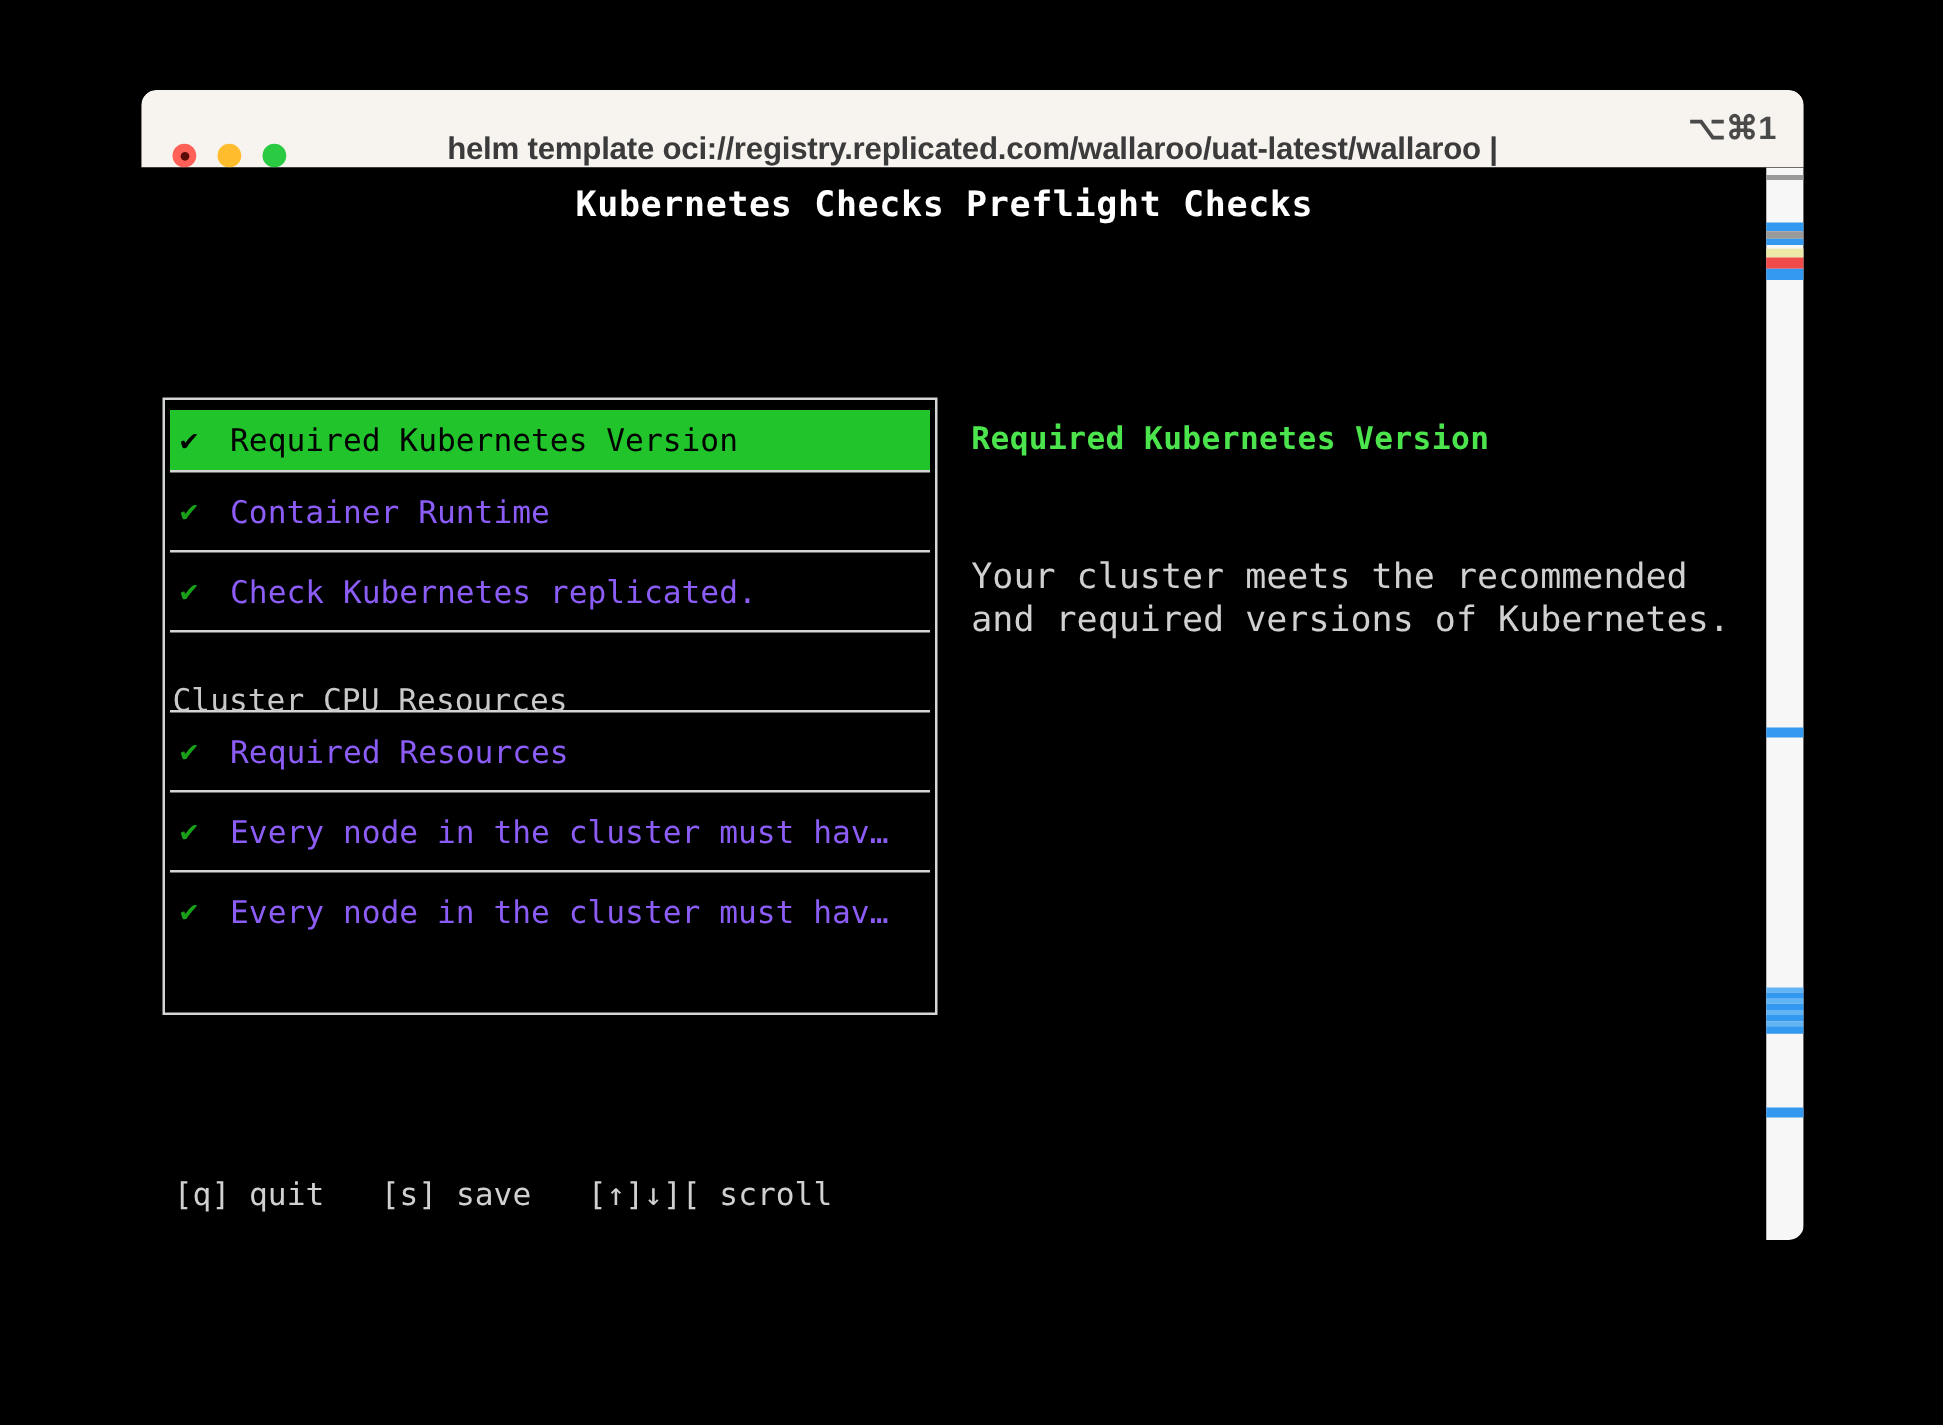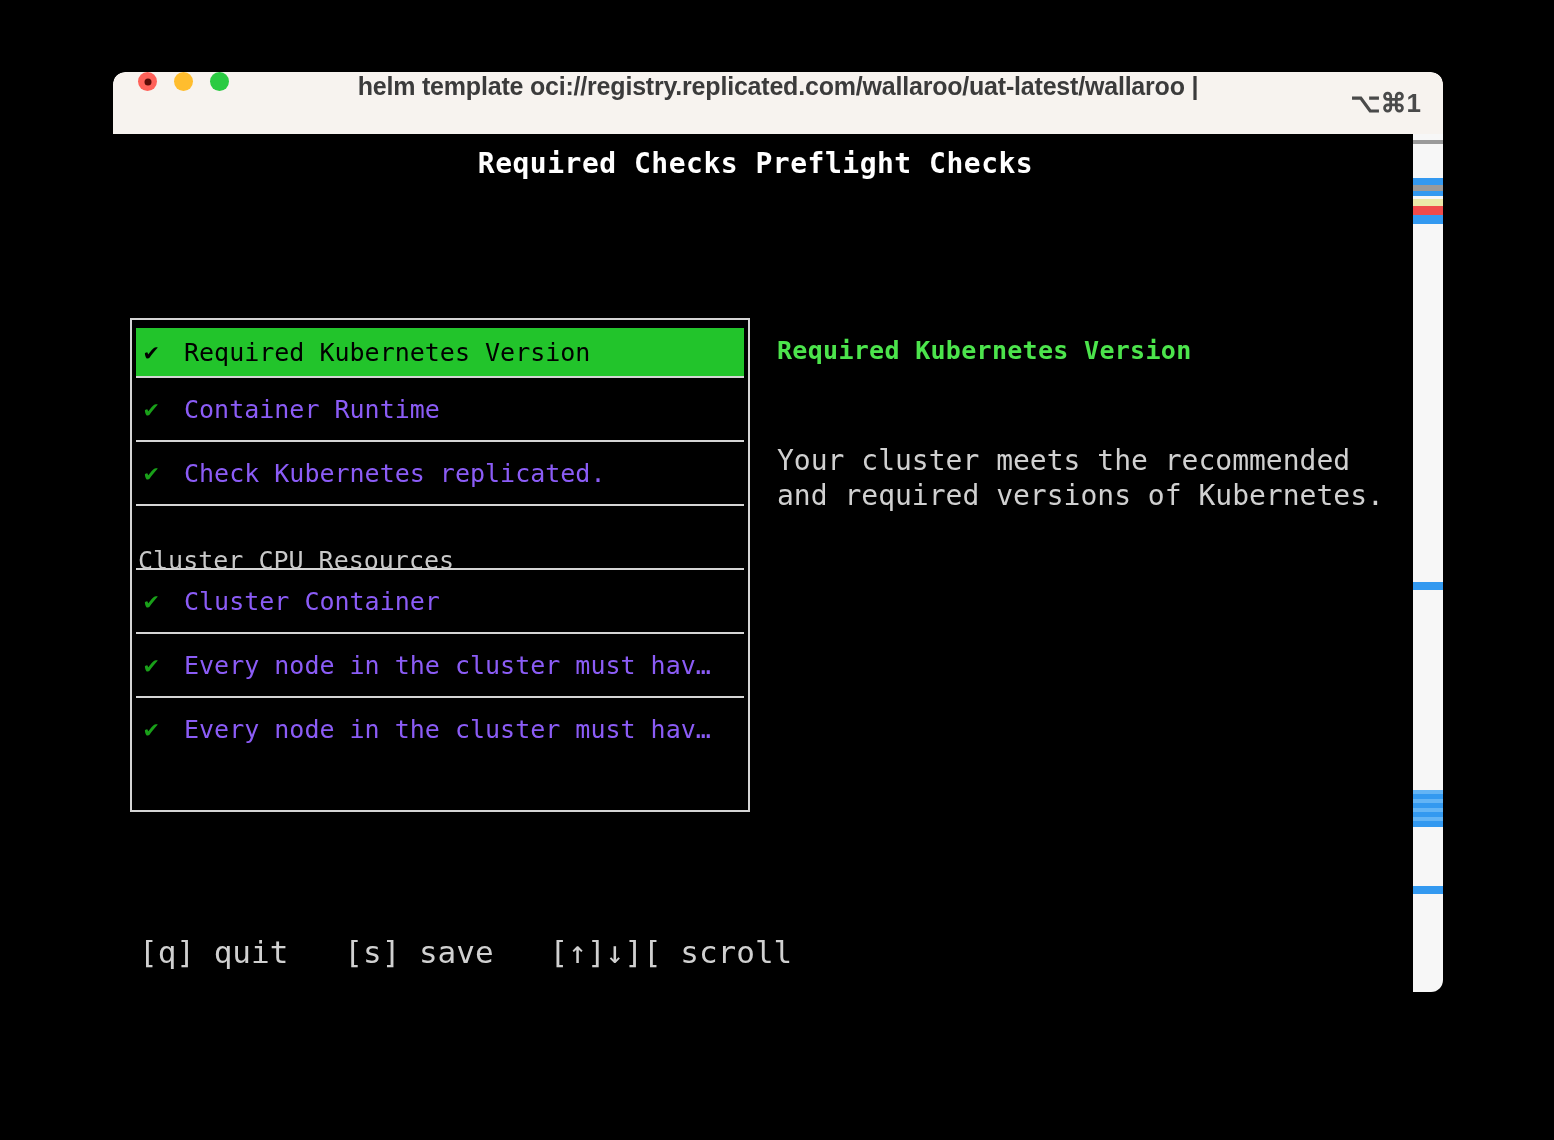--- a/index.html
+++ b/index.html
@@ -28,21 +28,21 @@
   }
 
   
   .titlebar {
     position: relative;
     height: 62px;
     background: #f7f3ef;
     border-top-left-radius: 12px;
     border-top-right-radius: 12px;
     display: flex;
-    align-items: flex-start;
+    align-items: flex-end;
   }
   .traffic {
     display: flex;
     align-items: center;
     gap: 17px;
     margin-left: 25px;
   }
   .dot {
     width: 19px;
     height: 19px;
@@ -190,21 +190,21 @@
     color: #d0d0d0;
     white-space: pre;
     line-height: 35px;
   }
 
   
   .footer {
     position: absolute;
     left: 26px;
     bottom: 22px;
-    font-size: 31px;
+    font-size: 25px;
     color: #d0d0d0;
     white-space: pre;
     margin-top: 28px;
   }
 
   
   .scrollzone {
     position: absolute;
     top: 0;
     right: 0;
@@ -228,21 +228,21 @@
       <span class="dot red"></span>
       <span class="dot yellow"></span>
       <span class="dot green"></span>
     </div>
     <div class="title-text">helm template oci://registry.replicated.com/wallaroo/uat-latest/wallaroo  |</div>
     <div class="shortcut">⌥⌘1</div>
   </div>
 
   <div class="term">
 
-    <div class="term-head">Required Checks Preflight Checks</div>
+    <div class="term-head">Kubernetes Checks Preflight Checks</div>
 
     <div class="panes">
 
       <div class="listbox">
         <div class="listpad">
 
           <div class="item selected">
             <span class="check">✔</span>
             <span class="label">Required Kubernetes Version</span>
           </div>
@@ -261,21 +261,21 @@
           <div class="divider"></div>
 
           <div class="item plain">
             <span class="check"></span>
             <span class="label">Cluster CPU Resources</span>
           </div>
           <div class="divider"></div>
 
           <div class="item pass">
             <span class="check">✔</span>
-            <span class="label">Cluster Container</span>
+            <span class="label">Required Resources</span>
           </div>
           <div class="divider"></div>
 
           <div class="item pass">
             <span class="check">✔</span>
             <span class="label">Every node in the cluster must hav…</span>
           </div>
           <div class="divider"></div>
 
           <div class="item pass">

